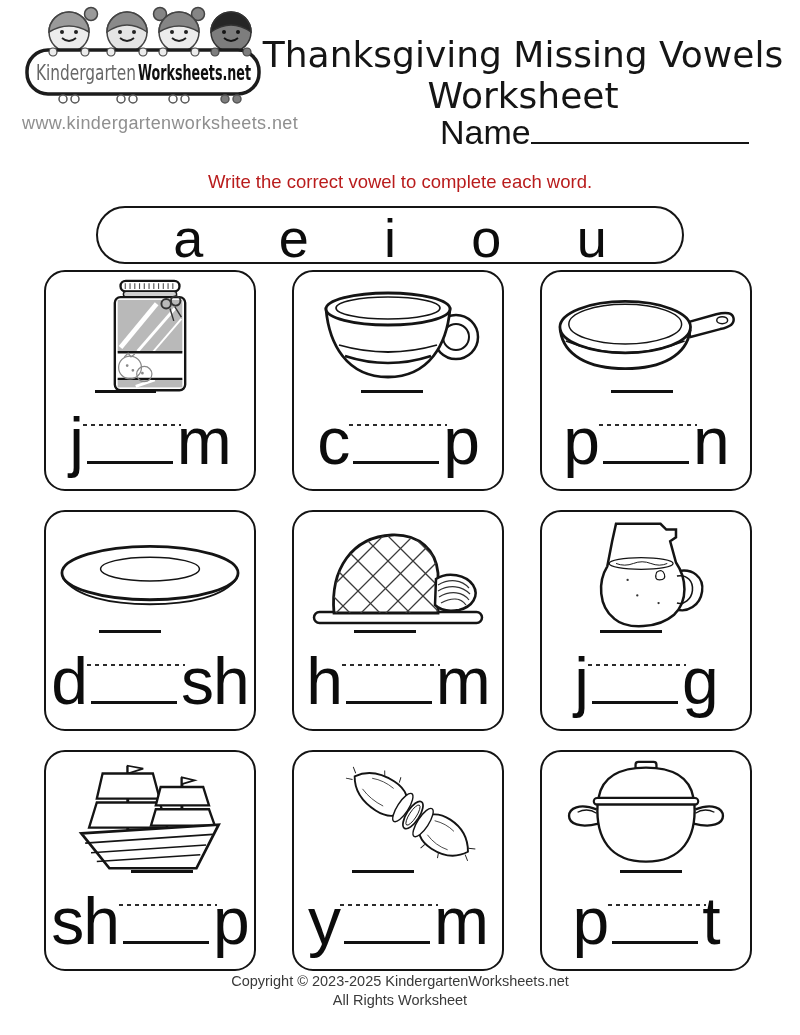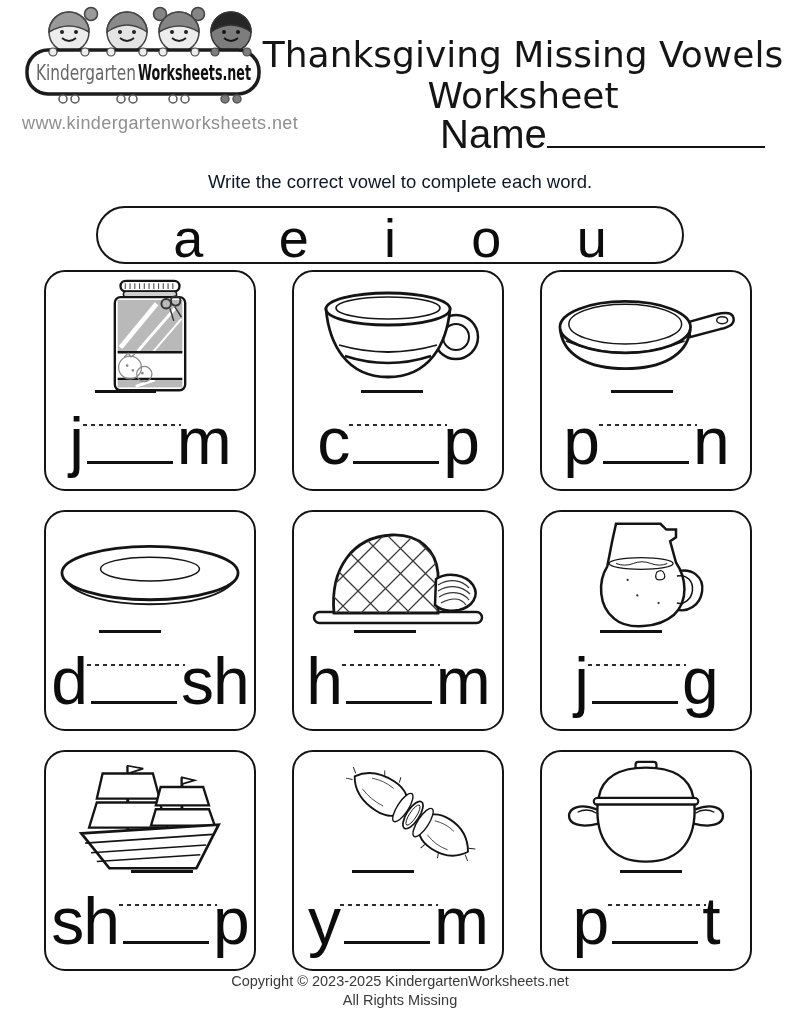--- a/index.html
+++ b/index.html
@@ -4,25 +4,25 @@
 <style>
   html,body{margin:0;padding:0;}
   body{width:800px;height:1035px;position:relative;background:#fff;overflow:hidden;
        font-family:"Liberation Sans",sans-serif;color:#111;}
 
   
   .logo{position:absolute;left:21px;top:4px;}
   .site-url{position:absolute;left:22px;top:113px;font-size:18px;color:#8f8f8f;letter-spacing:.4px;}
   .page-title{position:absolute;left:250px;top:34px;width:546px;text-align:center;
               font-family:"DejaVu Sans",sans-serif;font-size:36px;font-weight:500;color:#151515;}
-  .name-row{position:absolute;left:440px;top:112px;font-size:40px;color:#141414;white-space:nowrap;}
+  .name-row{position:absolute;left:440px;top:112px;font-size:34px;color:#141414;white-space:nowrap;}
   .name-line{display:inline-block;width:218px;border-bottom:2.5px solid #141414;height:30px;vertical-align:baseline;}
 
   
-  .instruction{position:absolute;left:0;top:171px;width:800px;text-align:center;font-size:18.5px;color:#0f172a;}
+  .instruction{position:absolute;left:0;top:171px;width:800px;text-align:center;font-size:18.5px;color:#b91c1c;}
   .vowel-bar{position:absolute;left:96px;top:206px;width:588px;height:58px;border:2.5px solid #151515;
              border-radius:29px;display:flex;justify-content:space-evenly;align-items:center;padding-top:6px;box-sizing:border-box;}
   .vowel{font-size:54px;line-height:1;color:#0c0c0c;}
 
   
   .cards{position:absolute;left:44px;top:270px;display:grid;grid-template-columns:repeat(3,212px);
          grid-auto-rows:221px;column-gap:36px;row-gap:19px;}
   .card{position:relative;box-sizing:border-box;border:2px solid #141414;border-radius:21px;background:#fff;}
   .pic{position:absolute;top:6px;left:0;right:0;height:118px;display:flex;align-items:center;justify-content:center;}
   .word-row{position:absolute;left:4px;right:4px;bottom:5px;height:94px;display:flex;
@@ -343,14 +343,14 @@
       <span class="ltr">p</span>
       <span class="blank"></span>
       <span class="ltr">t</span>
     </div>
   </div>
 
 </div>
 
 <div class="footer">
   <div>Copyright © 2023-2025 KindergartenWorksheets.net</div>
-  <div>All Rights Missing</div>
+  <div>All Rights Worksheet</div>
 </div>
 
 </body></html>

